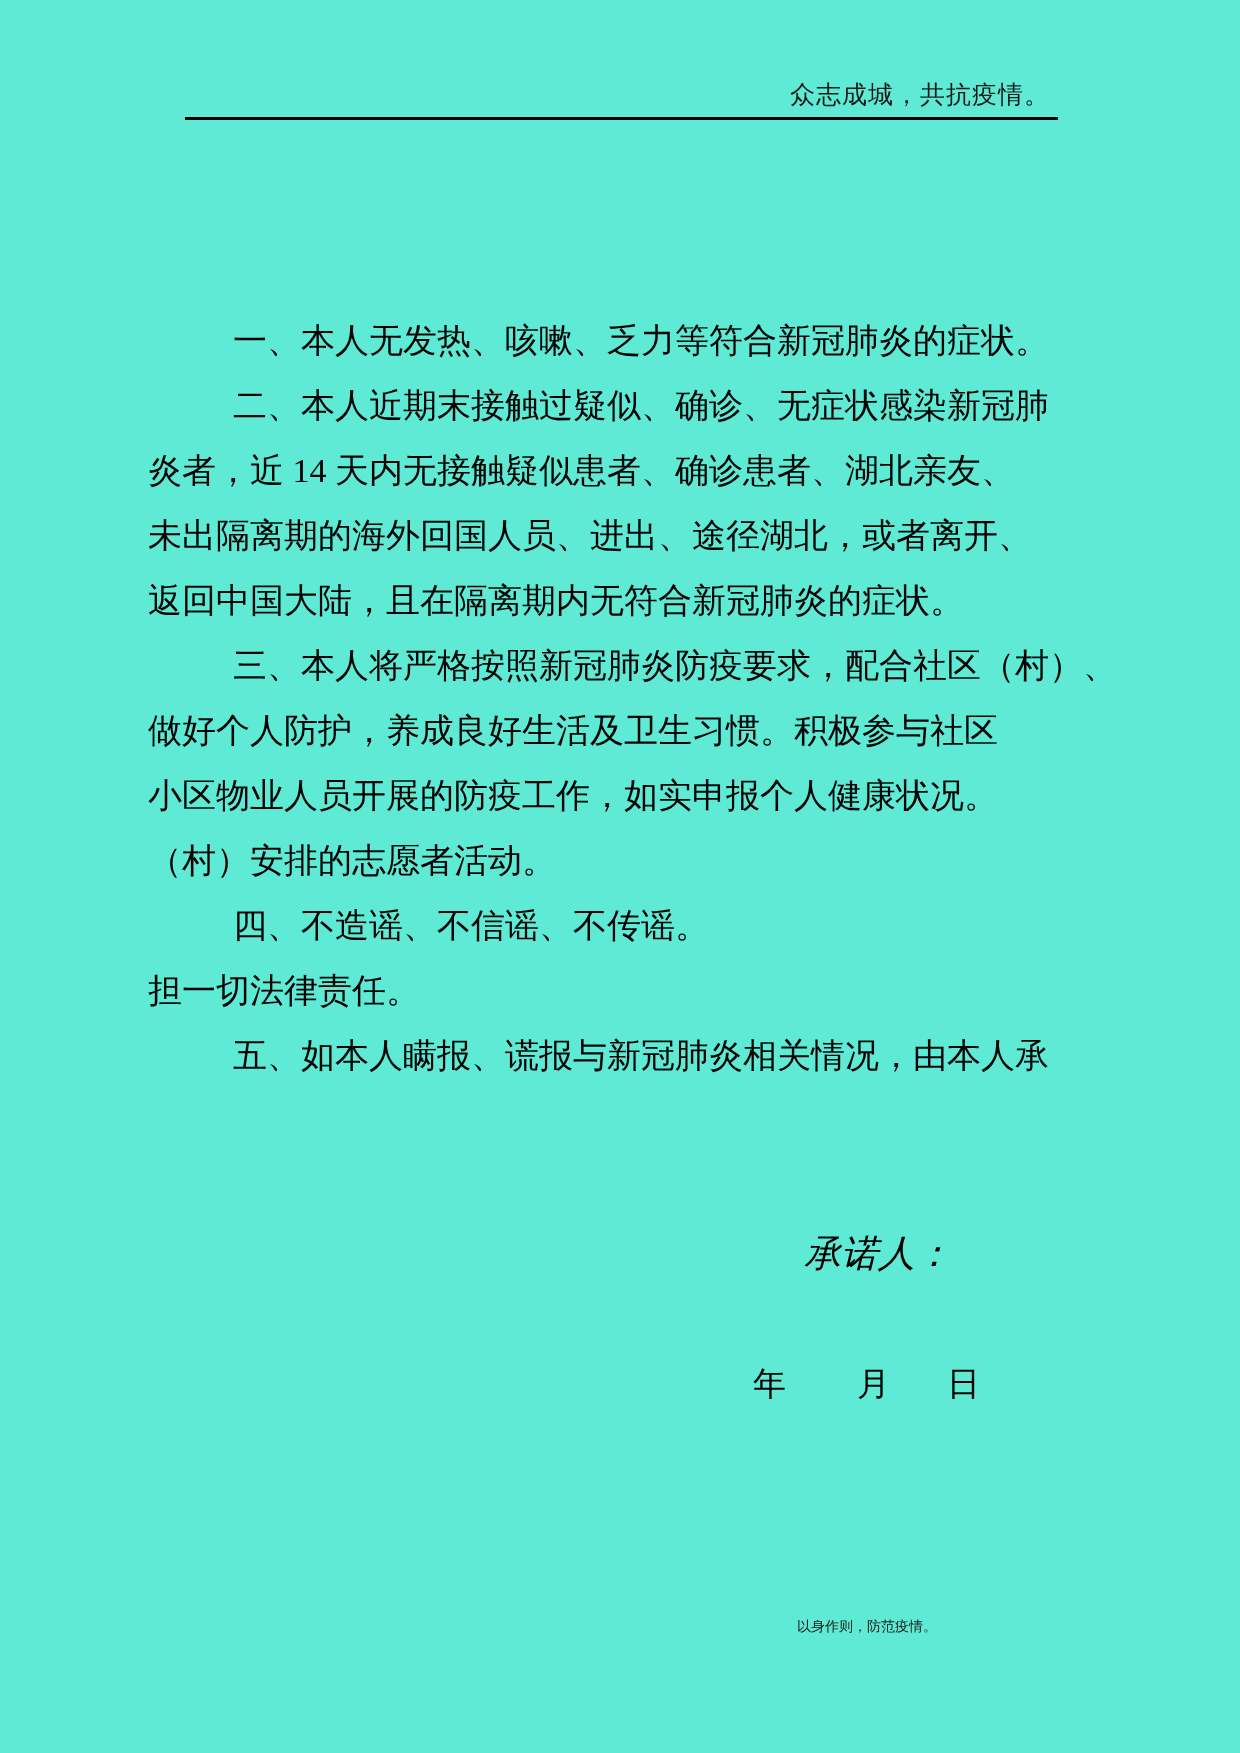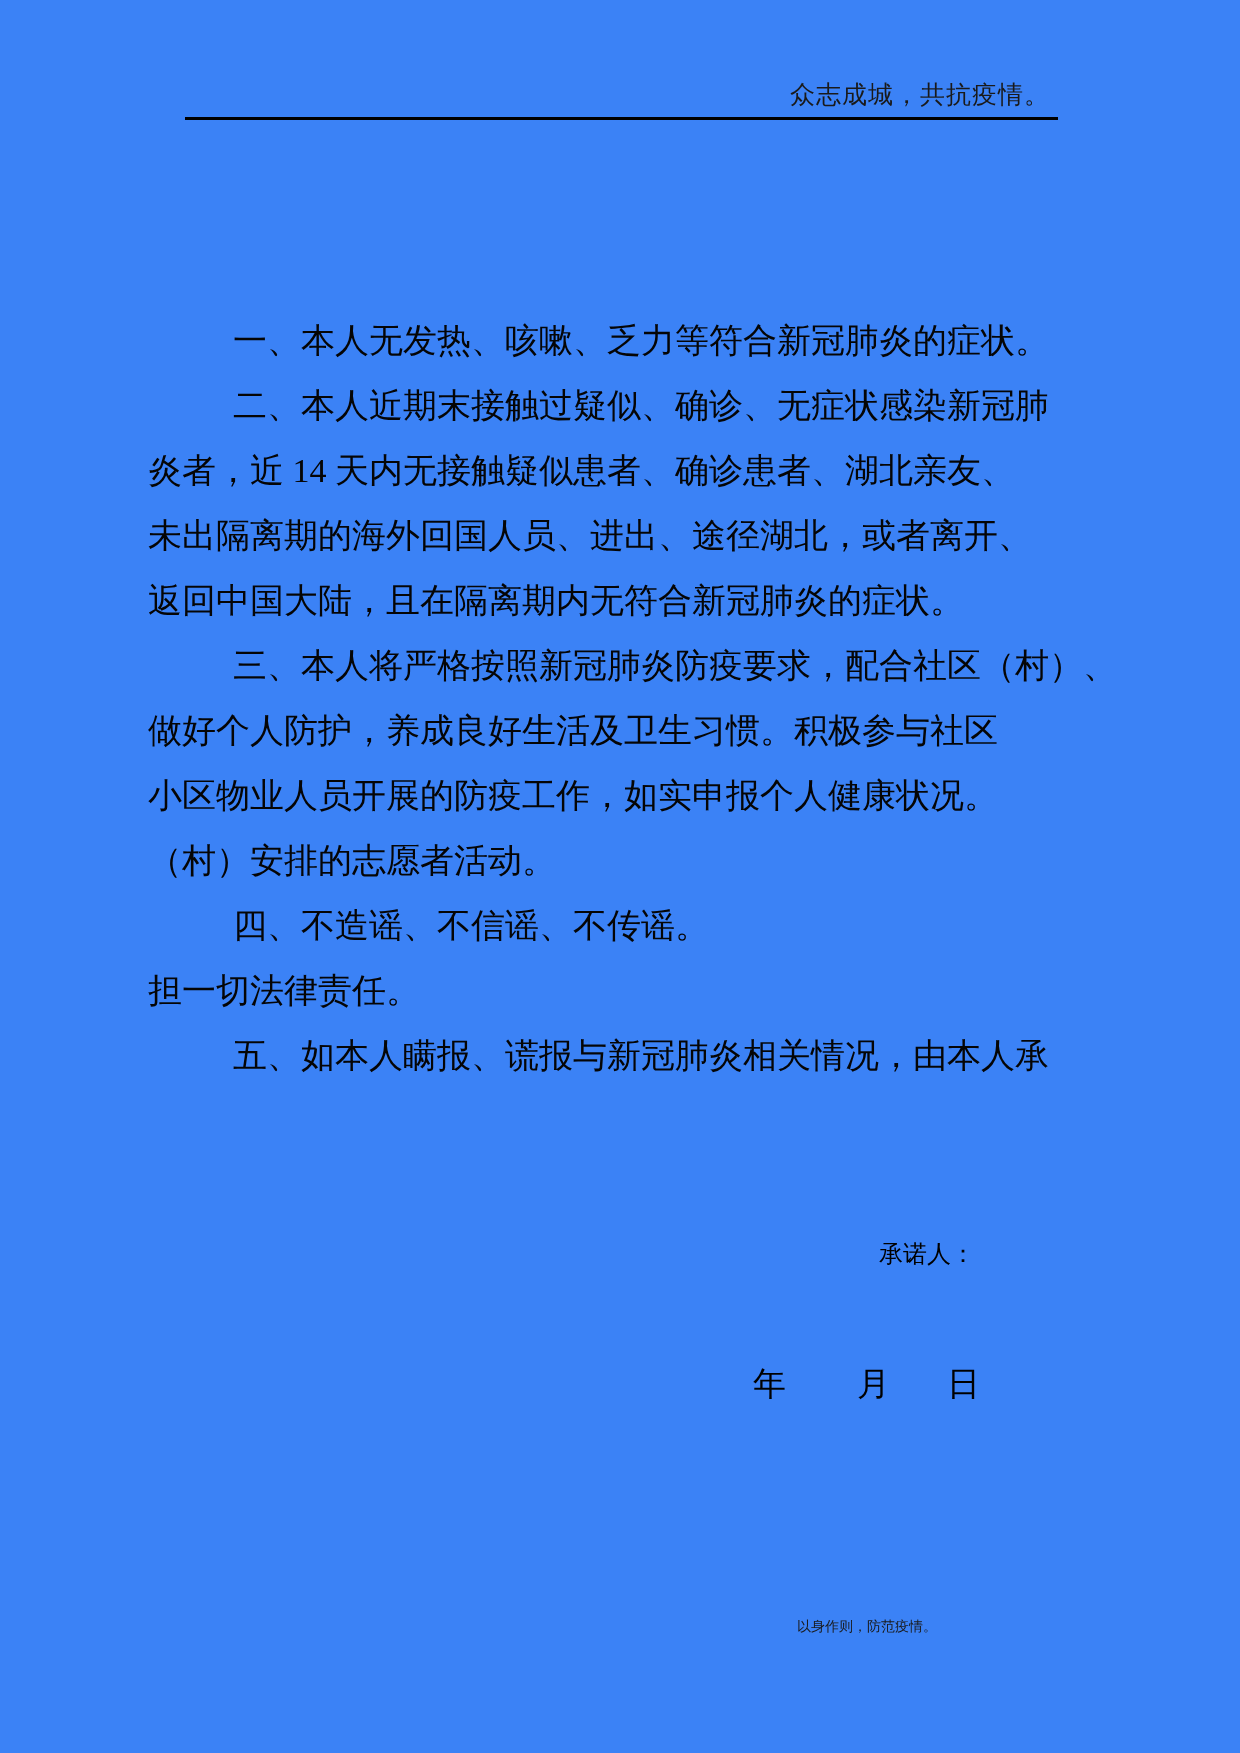--- a/index.html
+++ b/index.html
@@ -10,21 +10,21 @@
   body {
     width: 1240px;
     height: 1753px;
     position: relative;
     font-family: "Liberation Serif", serif;
     color: #000000;
   }
   .page {
     position: absolute;
     inset: 0;
-    background: #3b82f6;
+    background: #5eead4;
   }
 
   
   .doc-header {
     position: absolute;
     left: 185px;
     top: 78px;
     width: 873px;
     text-align: right;
     border-bottom: 3px solid #000000;
@@ -64,24 +64,25 @@
   .doc-body .line {
     white-space: nowrap;
   }
   .doc-body .line.indent {
     padding-left: 85px;
   }
 
   
   .signature-line {
     position: absolute;
-    left: 879px;
+    left: 804px;
     top: 1230px;
-    font-size: 24px;
+    font-size: 37px;
     line-height: 48px;
+    font-style: italic;
   }
 
   
   .date-row {
     position: absolute;
     left: 753px;
     top: 1360px;
     font-size: 33px;
     line-height: 48px;
     display: flex;

